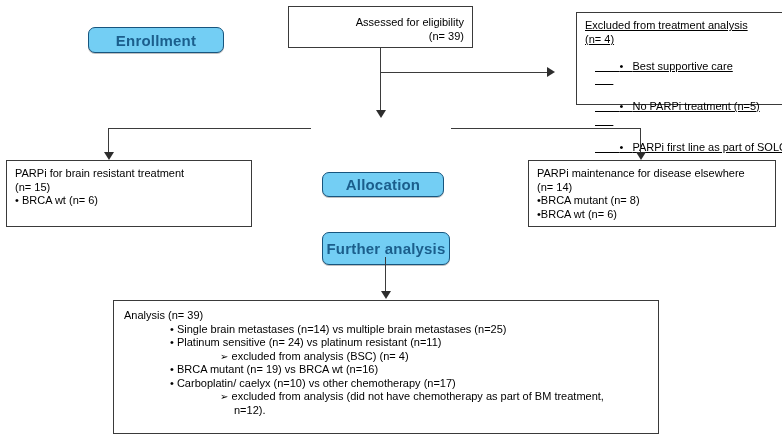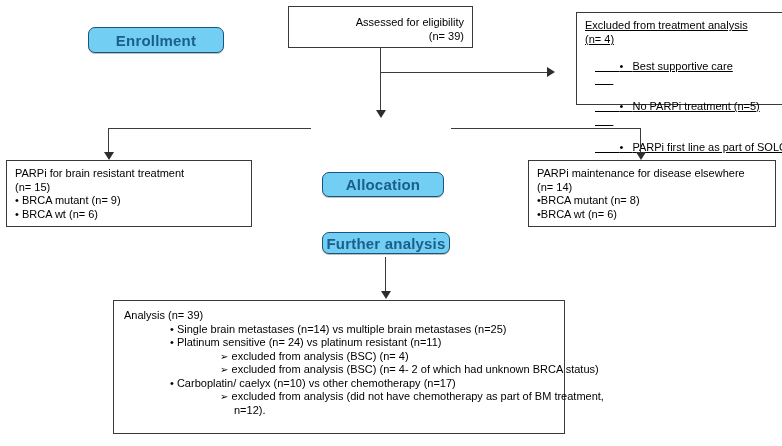--- a/index.html
+++ b/index.html
@@ -126,53 +126,52 @@
   <div class="arrow-down" style="left:104px; top:152px;"></div>
 
   <div class="line-h" style="left:451px; top:128px; width:189px;"></div>
   <div class="line-v" style="left:640px; top:128px; height:28px;"></div>
   <div class="arrow-down" style="left:636px; top:152px;"></div>
 
   <div class="box" style="left:6px; top:160px; width:246px; height:67px;">
     <div class="inner">
       <div class="tline">PARPi for brain resistant treatment</div>
       <div class="tline">(n= 15)</div>
-      <div class="tline">• BRCA mutant (n= 9)</div>
       <div class="tline">• BRCA wt (n= 6)</div>
     </div>
   </div>
 
   <div class="box" style="left:528px; top:160px; width:248px; height:67px;">
     <div class="inner">
       <div class="tline">PARPi maintenance for disease elsewhere</div>
       <div class="tline">(n= 14)</div>
       <div class="tline">•BRCA mutant (n= 8)</div>
       <div class="tline">•BRCA wt (n= 6)</div>
     </div>
   </div>
 
   <div class="stage" style="left:322px; top:172px; width:122px; height:25px;">
     <span>Allocation</span>
   </div>
 
-  <div class="stage" style="left:322px; top:232px; width:128px; height:22px;">
+  <div class="stage" style="left:322px; top:232px; width:128px; height:33px;">
     <span>Further analysis</span>
   </div>
 
   <div class="line-v" style="left:385px; top:257px; height:38px;"></div>
   <div class="arrow-down" style="left:381px; top:291px;"></div>
 
-  <div class="box" style="left:113px; top:300px; width:452px; height:134px;">
+  <div class="box" style="left:113px; top:300px; width:546px; height:134px;">
     <div class="inner" style="padding:8px 8px 4px 10px;">
       <div class="tline">Analysis (n= 39)</div>
       <div id="analysis-rows">
           <div class="lvl1"><span>• </span><span>Single brain metastases (n=14) vs multiple brain metastases (n=25)</span></div>
           <div class="lvl1"><span>• </span><span>Platinum sensitive (n= 24) vs platinum resistant (n=11)</span></div>
           <div class="lvl2"><span class="arrowglyph">➢ </span><span>excluded from analysis (BSC) (n= 4)</span></div>
-          <div class="lvl2"><span class="arrowglyph">➢ </span><span>excluded from analysis (BSC) (n= 4- 2 of which had unknown BRCA status)</span></div>
+          <div class="lvl1"><span>• </span><span>BRCA mutant (n= 19) vs BRCA wt (n=16)</span></div>
           <div class="lvl1"><span>• </span><span>Carboplatin/ caelyx (n=10) vs other chemotherapy (n=17)</span></div>
           <div class="lvl2"><span class="arrowglyph">➢ </span><span>excluded from analysis (did not have chemotherapy as part of BM treatment,</span></div>
           <div class="lvl2b"><span>n=12).</span></div>
         </div>
     </div>
   </div>
 
 </div>
 
 </body></html>

